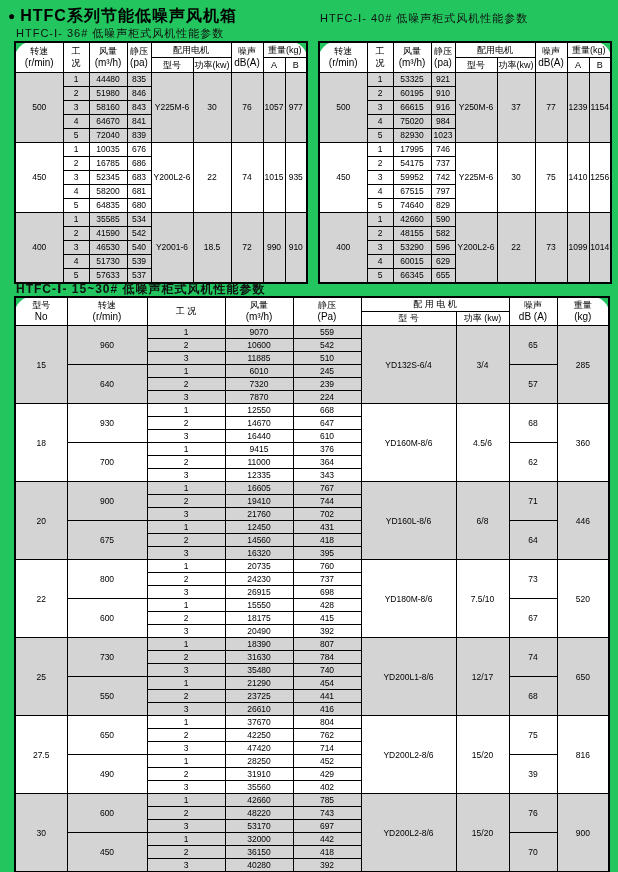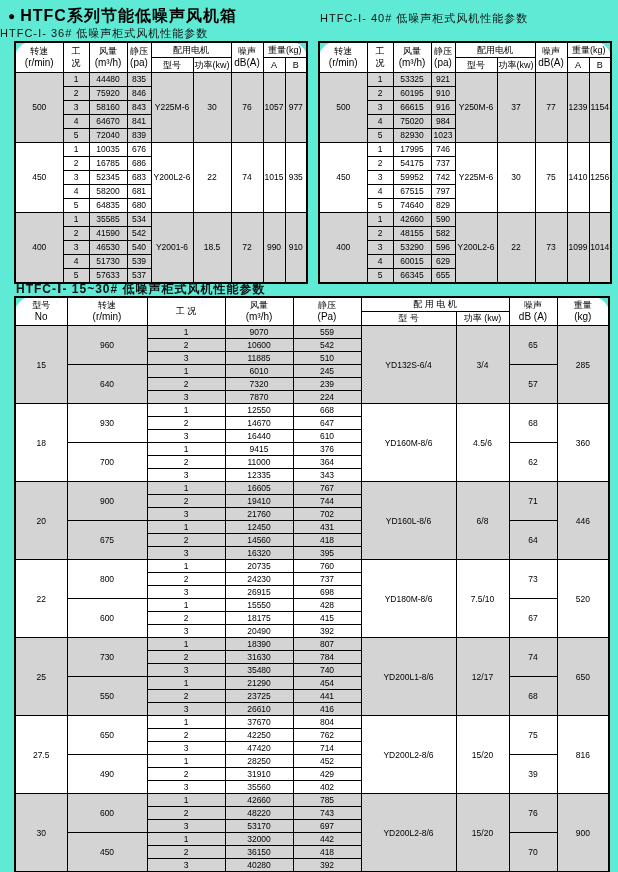--- a/index.html
+++ b/index.html
@@ -1,25 +1,25 @@
 <!DOCTYPE html>
 <html style="--shade: #d4d4d4; --border: #000000;"><head>
 <meta charset="utf-8">
 <style>
   :root{ --shade:#d4d4d4; --border:#000; }
   html,body{margin:0;padding:0;}
   body{
     width:618px;height:872px;overflow:hidden;background:#fff;color:#000;
     font-family:"Liberation Sans","DejaVu Sans",sans-serif;
   }
-  .page{position:relative;width:618px;height:872px;background:#5eead4;}
+  .page{position:relative;width:618px;height:872px;background:#22c55e;}
   .title{position:absolute;left:8px;top:6px;font-size:16px;font-weight:bold;letter-spacing:1px;}
   .title .bullet{font-size:12px;margin-right:4px;vertical-align:1px;}
   .caption{position:absolute;font-size:11px;letter-spacing:1px;color:#111;}
-  .cap36{left:0;top:26px;}
+  .cap36{left:16px;top:26px;}
   .cap40{left:320px;top:11px;}
   .capbottom{left:16px;top:281px;font-size:12px;font-weight:bold;}
   table{border-collapse:collapse;table-layout:fixed;background:#fff;border-radius:20px;}
   th,td{border:1px solid var(--border);text-align:center;vertical-align:middle;padding:0;overflow:hidden;}
   th{font-weight:normal;}
   .toptable{position:absolute;top:41px;width:292px;border:2px solid var(--border);font-size:8.5px;}
   .t36{left:14px;}
   .t40{left:318px;}
   .toptable thead th{height:14px;font-size:9px;line-height:1.2;}
   .toptable tbody td{height:13px;line-height:13px;white-space:nowrap;}
@@ -94,21 +94,21 @@
           <td>44480</td>
           <td>835</td>
           <td rowspan="5" class="motor">Y225M-6</td>
           <td rowspan="5">30</td>
           <td rowspan="5">76</td>
           <td rowspan="5">1057</td>
           <td rowspan="5">977</td>
         </tr>
         <tr class="shaded">
           <td>2</td>
-          <td>75920</td>
+          <td>51980</td>
           <td>846</td>
         </tr>
         <tr class="shaded">
           <td>3</td>
           <td>58160</td>
           <td>843</td>
         </tr>
         <tr class="shaded">
           <td>4</td>
           <td>64670</td>

